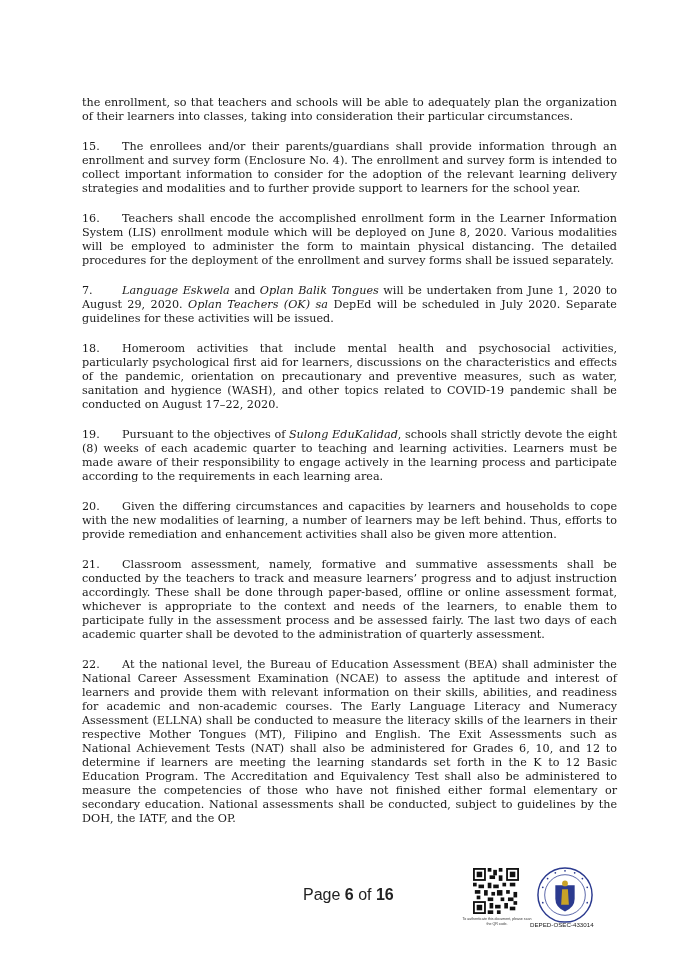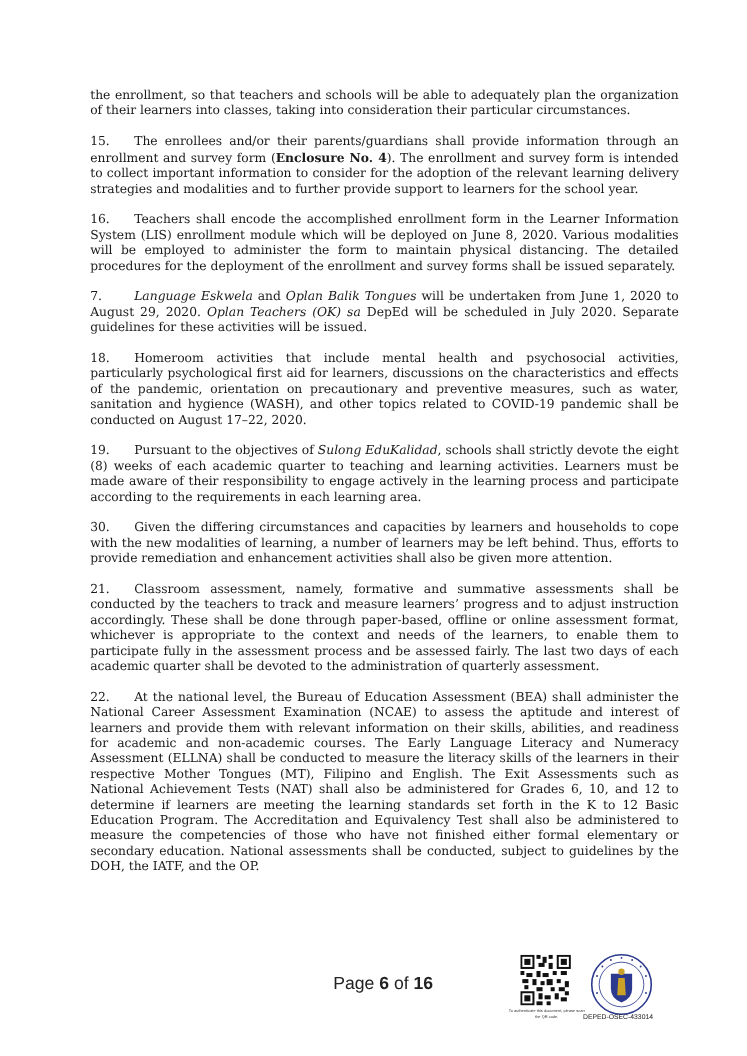--- a/index.html
+++ b/index.html
@@ -3,23 +3,23 @@
 <meta charset="utf-8">
 <style>
   html, body { margin: 0; padding: 0; background: #ffffff; }
   body { width: 679px; height: 960px; position: relative; overflow: hidden; }
   .page {
     position: absolute; left: 82px; top: 80px; width: 535px;
     font-family: "DejaVu Serif", "Liberation Serif", serif;
     font-size: 11.2px; line-height: 14px; color: #1a1a1a;
     text-align: justify;
   }
-  .para { margin: 0 0 14px 0; }
+  .para { margin: 16px 0 14px 0; }
   .num { display: inline-block; width: 40px; }
-  .para b { font-weight: bold; }
+  .para b { font-weight: normal; }
   .footer-page {
     position: absolute; left: 303px; top: 886px;
     font-family: "Liberation Sans", sans-serif; font-size: 16px; color: #222;
   }
   .footer-page b { font-weight: bold; }
   .qr { position: absolute; left: 473px; top: 868px; width: 46px; height: 46px; }
   .qr-caption {
     position: absolute; left: 462px; top: 917px; width: 70px;
     font-family: "Liberation Sans", sans-serif; font-size: 3.6px; line-height: 4.5px;
     color: #333; text-align: center;
@@ -34,21 +34,21 @@
 <body>
 
 <div class="page">
   <p class="para">the enrollment, so that teachers and schools will be able to adequately plan the organization of their learners into classes, taking into consideration their particular circumstances.</p>
   <div id="paragraphs">
       <p class="para"><span class="num">15.</span><span>The enrollees and/or their parents/guardians shall provide information through an enrollment and survey form (</span><b>Enclosure No. 4</b><span>). The enrollment and survey form is intended to collect important information to consider for the adoption of the relevant learning delivery strategies and modalities and to further provide support to learners for the school year.</span></p>
       <p class="para"><span class="num">16.</span><span>Teachers shall encode the accomplished enrollment form in the Learner Information System (LIS) enrollment module which will be deployed on June 8, 2020. Various modalities will be employed to administer the form to maintain physical distancing. The detailed procedures for the deployment of the enrollment and survey forms shall be issued separately.</span></p>
       <p class="para"><span class="num">7.</span><i>Language Eskwela</i><span> and </span><i>Oplan Balik Tongues</i><span> will be undertaken from June 1, 2020 to August 29, 2020. </span><i>Oplan Teachers (OK) sa</i><span> DepEd will be scheduled in July 2020. Separate guidelines for these activities will be issued.</span></p>
       <p class="para"><span class="num">18.</span><span>Homeroom activities that include mental health and psychosocial activities, particularly psychological first aid for learners,  discussions on the characteristics and effects of the pandemic, orientation on precautionary and preventive measures, such as water, sanitation and hygience (WASH), and other topics related to COVID-19 pandemic shall be conducted on August 17–22, 2020.</span></p>
       <p class="para"><span class="num">19.</span><span>Pursuant to the objectives of </span><i>Sulong EduKalidad</i><span>, schools shall strictly devote the eight (8) weeks of each academic quarter to teaching and learning activities. Learners must be made aware of their responsibility to engage actively in the learning process and participate according to the requirements in each learning area.</span></p>
-      <p class="para"><span class="num">30.</span><span>Given the differing circumstances and capacities by learners and households to cope with the new modalities of learning, a number of learners may be left behind. Thus, efforts to provide remediation and enhancement activities shall also be given more attention.</span></p>
+      <p class="para"><span class="num">20.</span><span>Given the differing circumstances and capacities by learners and households to cope with the new modalities of learning, a number of learners may be left behind. Thus, efforts to provide remediation and enhancement activities shall also be given more attention.</span></p>
       <p class="para"><span class="num">21.</span><span>Classroom assessment, namely, formative and summative assessments shall be conducted by the teachers to track and measure learners’ progress and to adjust instruction accordingly. These shall be done through paper-based, offline or online assessment format, whichever is appropriate  to the context and needs of the learners, to enable them to participate fully in the assessment process and be assessed fairly.  The last two days of each academic quarter shall be devoted to  the administration of quarterly assessment.</span></p>
       <p class="para"><span class="num">22.</span><span>At the national level, the Bureau of Education Assessment (BEA) shall administer the National Career Assessment Examination (NCAE) to assess the aptitude and interest of learners and provide them with relevant information on their skills, abilities, and readiness for academic and non-academic courses. The Early Language Literacy and Numeracy Assessment (ELLNA) shall be conducted to measure the literacy skills of the learners in their respective Mother Tongues (MT), Filipino and English. The Exit Assessments such as National Achievement Tests (NAT) shall also be administered for Grades 6, 10, and 12 to determine if learners are meeting the learning standards set forth in the K to 12 Basic Education Program. The Accreditation and Equivalency Test shall also be administered to measure the competencies of those who have not finished either formal elementary or secondary education. National assessments shall be conducted, subject to guidelines by the DOH, the IATF, and the OP.</span></p>
     </div>
 </div>
 
 <div class="footer-page"><span>Page </span><b>6</b><span> of </span><b>16</b></div>
 
 <svg class="qr" viewBox="0 0 25 25">
   <rect x="0" y="0" width="25" height="25" fill="#fff"></rect>
   <g fill="#111">

